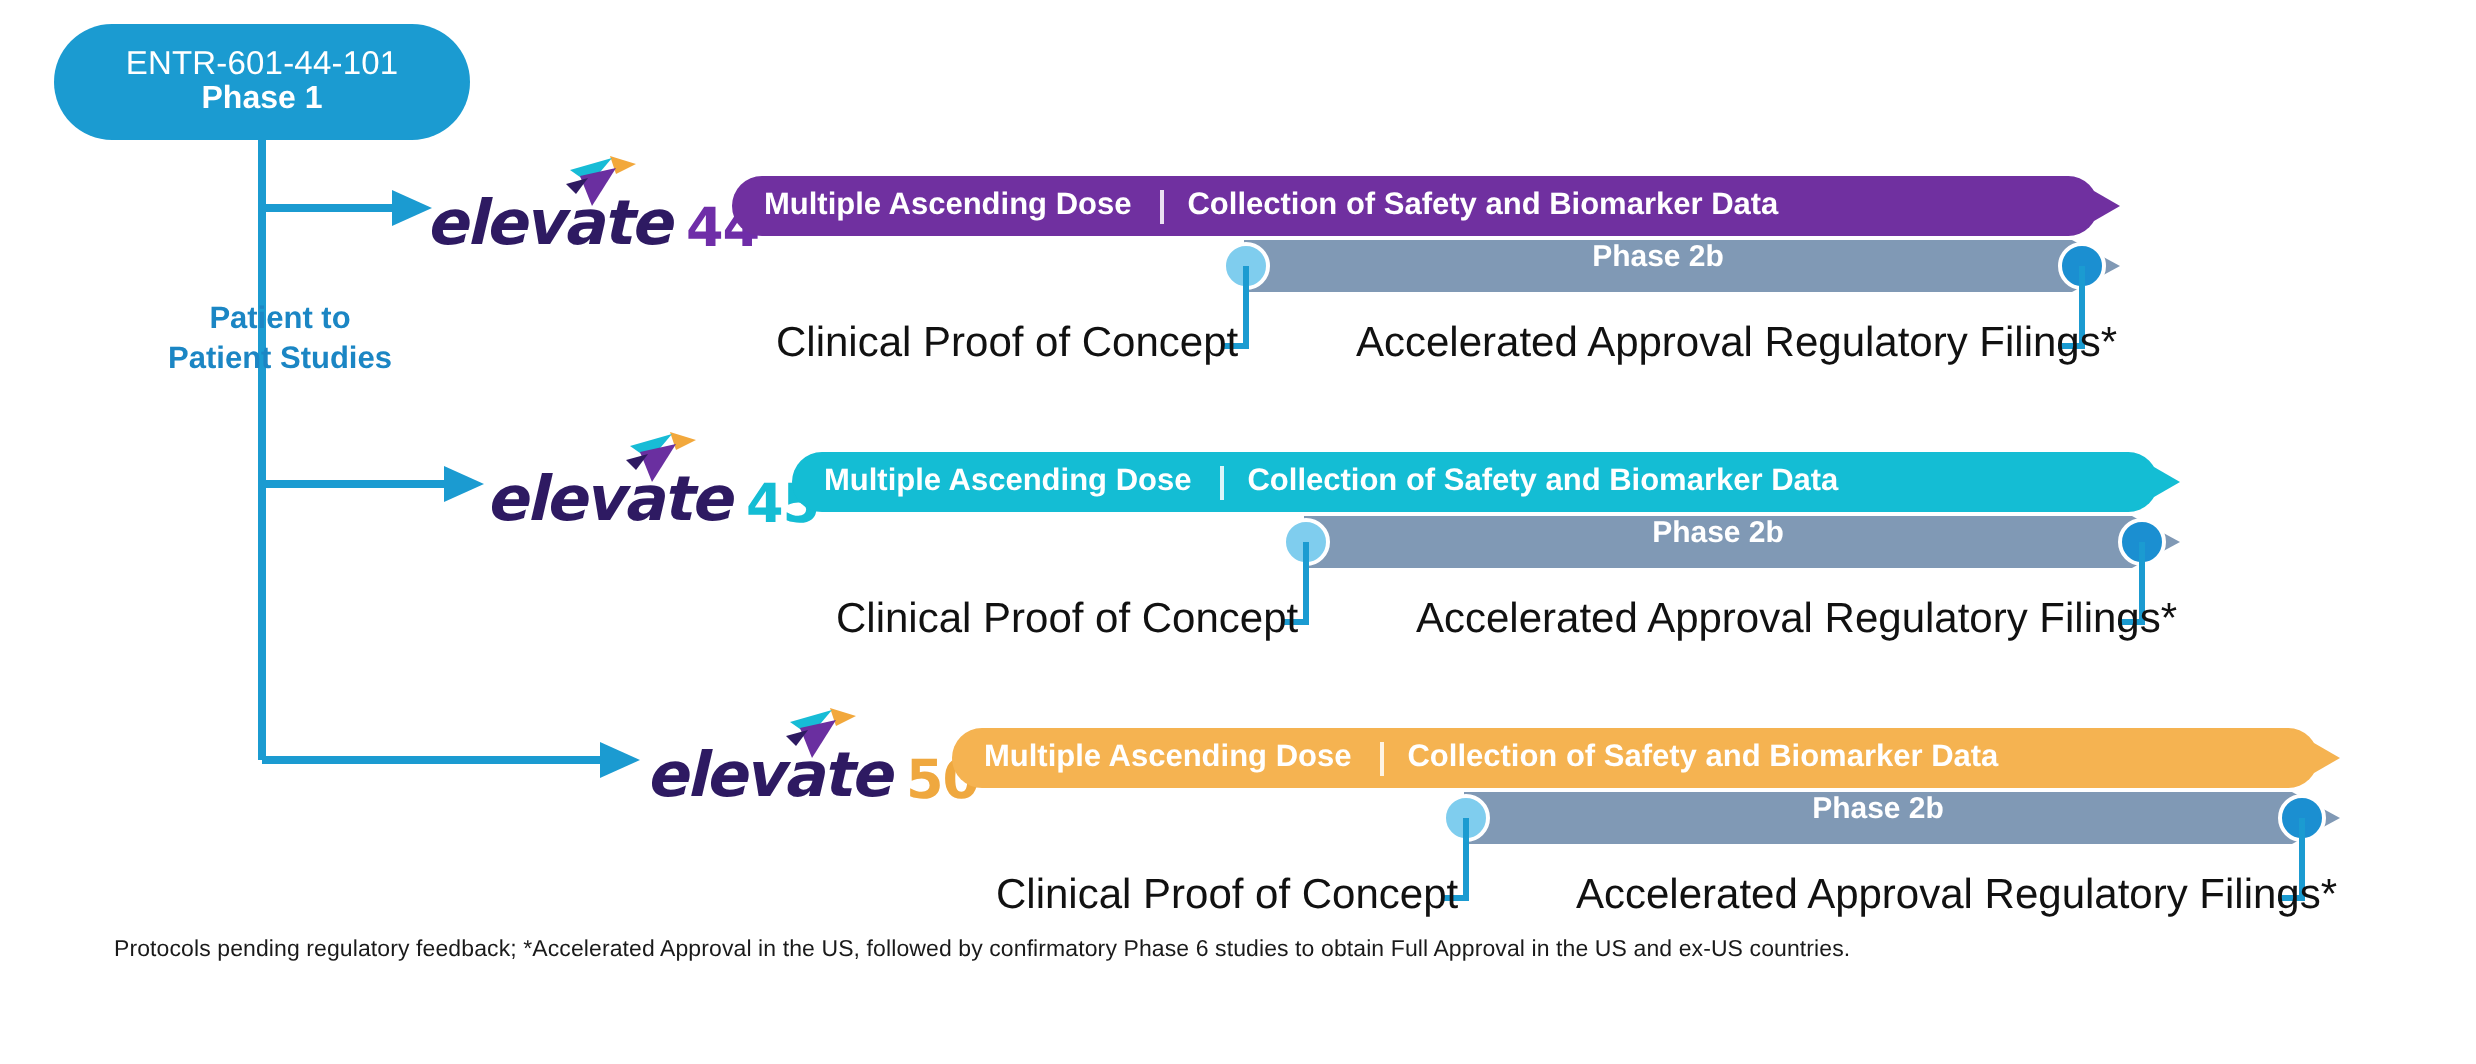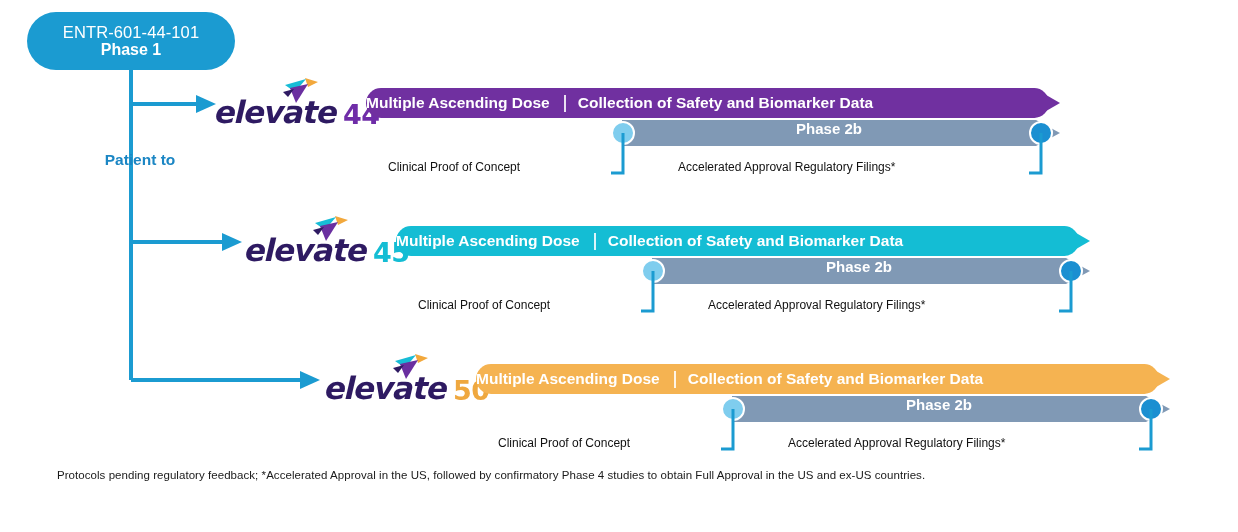--- a/index.html
+++ b/index.html
@@ -48,42 +48,42 @@
   .num-44{ color:#6F2DA8; }
   .num-45{ color:#14BDD4; }
   .num-50{ color:#EFA83F; }
 
   
   .mainbar{
     position:absolute; height:30px; border-radius:15px;
     display:flex; align-items:center; color:#fff;
     font-size:15.5px; font-weight:bold; white-space:nowrap;
   }
-  .mainbar .seg1{ }
+  .mainbar .seg1{ padding-left:16px; }
   .mainbar .divider{
     display:inline-block; width:2px; height:17px; background:rgba(255,255,255,.85);
     margin:0 12px 0 14px;
   }
   .mainbar .seg2{ }
   .bar-arrow{ position:absolute; top:0; height:30px; width:26px; }
 
   
   .phasebar{
     position:absolute; height:26px; background:#8099B5;
     display:flex; justify-content:center;
     color:#ffffff; font-size:15px; font-weight:bold;
   }
   .phase-arrow{ position:absolute; width:24px; height:26px; }
 
   .dot{ position:absolute; border-radius:50%; border:2px solid #ffffff; }
   .dot-start{ width:24px; height:24px; background:#7FCDEE; }
   .dot-end{ width:24px; height:24px; background:#1B8FD1; }
 
   .caption{
-    position:absolute; font-size:12px; color:#111111; white-space:nowrap;
+    position:absolute; font-size:21px; color:#111111; white-space:nowrap;
     font-family:"Liberation Sans", sans-serif;
   }
 
   
   .footnote{
     position:absolute; left:57px; top:469px; font-size:11.5px; color:#1a1a1a;
     white-space:nowrap; letter-spacing:.05px;
   }
 </style>
 </head>
@@ -109,20 +109,21 @@
     </g>
   </svg>
 
   <div class="start-pill">
     <span class="l1">ENTR-601-44-101</span>
     <span class="l2">Phase 1</span>
   </div>
 
   <div class="dtp">
     <div>Patient to</div>
+    <div>Patient Studies</div>
   </div>
 
   <div class="row">
 
     <div class="logo" style="left:215px; top:88px;">
       <span class="word">elevate</span>
       <span class="mark">
         <svg viewBox="0 0 44 30" width="44" height="30" xmlns="http://www.w3.org/2000/svg">
           <polygon points="30,2 43,6 33,11" fill="#F2A83C"></polygon>
           <polygon points="10,9 31,3 20,16" fill="#17BCD6"></polygon>
@@ -246,15 +247,15 @@
       <path d="M12,0 L12,40 L0,40" stroke="#1B9BD1" stroke-width="3" fill="none"></path>
     </svg>
     <svg style="position:absolute; left:1139px; top:409px; width:30px; height:46px;" viewBox="0 0 30 46" xmlns="http://www.w3.org/2000/svg">
       <path d="M12,0 L12,40 L0,40" stroke="#1B9BD1" stroke-width="3" fill="none"></path>
     </svg>
 
     <div class="caption" style="left:498px; top:436px;">Clinical Proof of Concept</div>
     <div class="caption" style="left:788px; top:436px;">Accelerated Approval Regulatory Filings*</div>
   </div>
 
-  <div class="footnote">Protocols pending regulatory feedback; *Accelerated Approval in the US, followed by confirmatory Phase 4 studies to obtain Full Approval in the US and ex-US countries.</div>
+  <div class="footnote">Protocols pending regulatory feedback; *Accelerated Approval in the US, followed by confirmatory Phase 6 studies to obtain Full Approval in the US and ex-US countries.</div>
 
 </div>
 
 </body></html>

